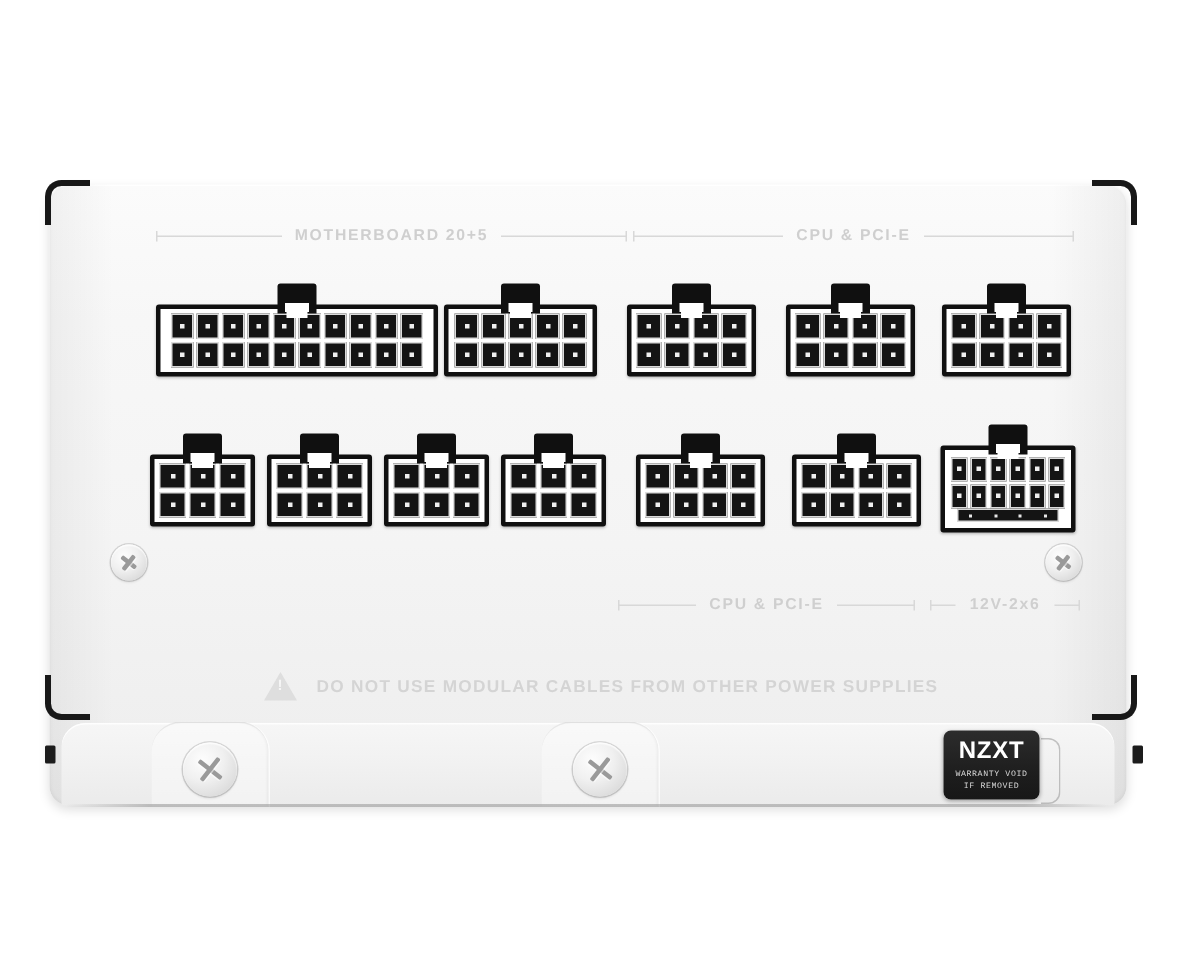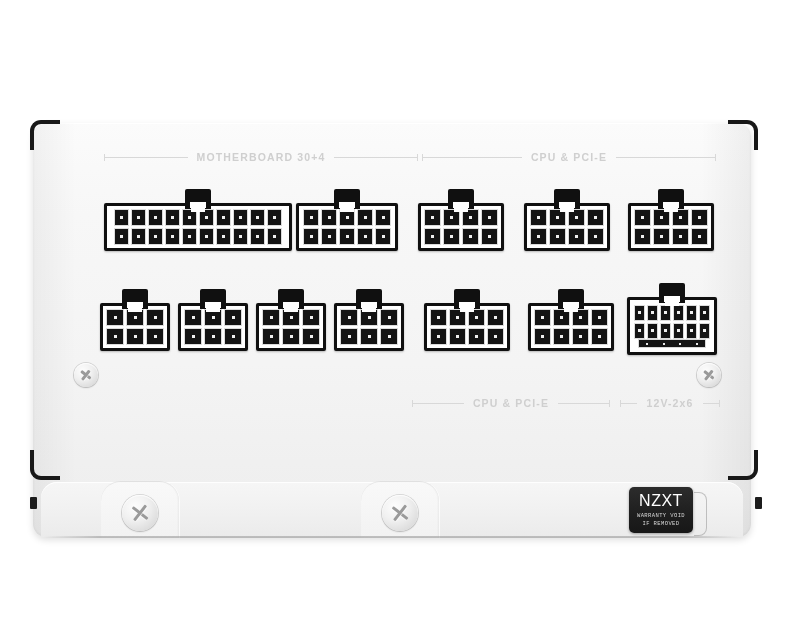--- a/index.html
+++ b/index.html
@@ -312,21 +312,21 @@
     box-shadow: 0 1px 3px rgba(0,0,0,0.35);
     display: flex;
     flex-direction: column;
     align-items: center;
     justify-content: center;
     overflow: hidden;
   }
   .sticker .brand {
     color: #ffffff;
     font-size: 16px;
-    font-weight: 400;
+    font-weight: 700;
     letter-spacing: 0.5px;
     line-height: 1;
     margin-bottom: 3px;
   }
   .sticker .sub {
     color: #d7d7d7;
     font-family: "Liberation Mono", monospace;
     font-size: 5.5px;
     line-height: 1.45;
     letter-spacing: 0.4px;
@@ -364,21 +364,21 @@
 
   <div class="corner tl"></div>
   <div class="corner tr"></div>
   <div class="corner bl"></div>
   <div class="corner br"></div>
   <div class="edge-tab l"></div>
   <div class="edge-tab r"></div>
 
   <div class="grp-label" style="left:104px; top:150px; width:314px;">
     <span class="rule left"></span>
-    <span class="txt">MOTHERBOARD 30+4</span>
+    <span class="txt">MOTHERBOARD 20+5</span>
     <span class="rule right"></span>
   </div>
 
   <div class="grp-label" style="left:422px; top:150px; width:294px;">
     <span class="rule left"></span>
     <span class="txt">CPU &amp; PCI-E</span>
     <span class="rule right"></span>
   </div>
 
 
@@ -589,20 +589,24 @@
         <div class="cross"></div>
       </div>
       <div class="screw bottom" style="left: 122px; top: 495px;">
         <div class="cross"></div>
       </div>
       <div class="screw bottom" style="left: 382px; top: 495px;">
         <div class="cross"></div>
       </div>
     </div>
 
+  <div class="warn">
+    <span class="tri"></span>
+    <span class="wtxt">DO NOT USE MODULAR CABLES FROM OTHER POWER SUPPLIES</span>
+  </div>
 
   <div class="seam"></div>
   <div class="sticker">
     <span class="brand">NZXT</span>
     <span class="sub">WARRANTY VOID</span>
     <span class="sub">IF REMOVED</span>
   </div>
 
 </div>
 

